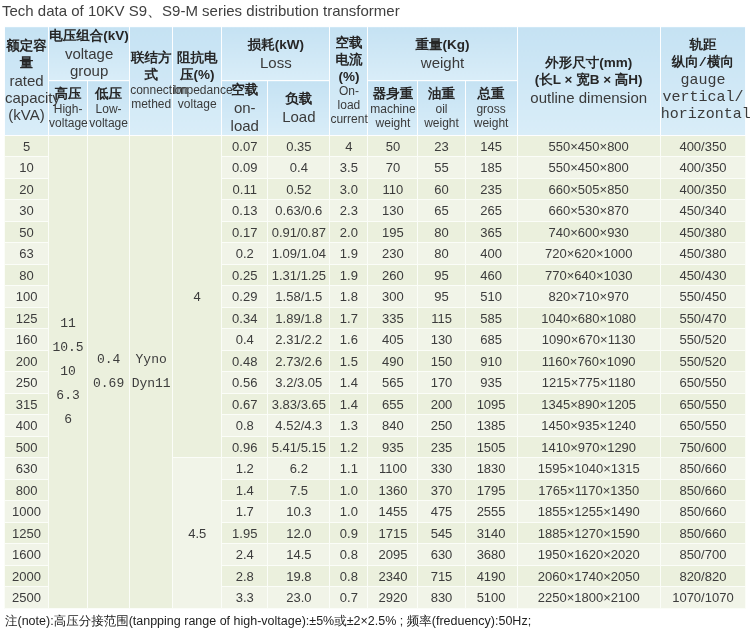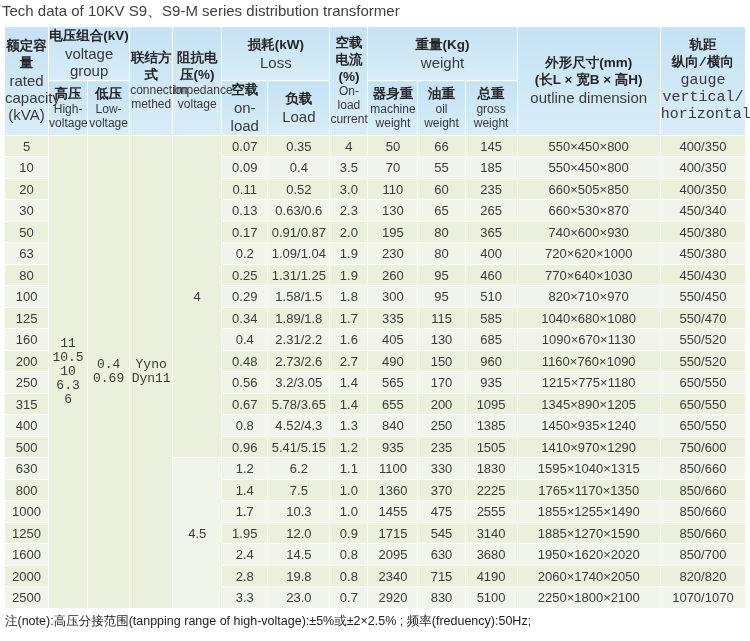--- a/index.html
+++ b/index.html
@@ -16,21 +16,21 @@
   .zh{font-size:13.5px;font-weight:bold;color:#262626;line-height:1.25;}
   .en{font-size:15px;color:#3a3a3a;line-height:1.15;}
   .en-s{font-size:12px;color:#3a3a3a;line-height:1.15;}
   td{border:1px solid #fbfdf8;text-align:center;vertical-align:middle;
      font-size:13px;color:#3c3c3c;padding:0;overflow:hidden;}
   tbody tr{height:21.5px;}
   tbody tr:nth-child(odd) td{background:#ebf0dd;}
   tbody tr:nth-child(even) td{background:#f1f4e8;}
   tbody td.merged{background:#eef2e1;}
   .pre{white-space:pre-line;font-family:Liberation Mono, monospace;}
-  td.merged.pre{line-height:14px;}
+  td.merged.pre{line-height:24px;}
   .note{font-size:12.5px;color:#222222;padding:4px 7px 0 5px;white-space:nowrap;}
 </style>
 </head>
 <body>
 
 <div class="page">
   <div class="title-en">Tech data of 10KV S9、S9-M series distribution transformer</div>
 
   <table>
     <colgroup>
@@ -132,21 +132,21 @@
 6</td>
           <td class="merged pre" rowspan="22">0.4
 0.69</td>
           <td class="merged pre" rowspan="22">Yyno
 Dyn11</td>
           <td class="merged" rowspan="15">4</td>
           <td>0.07</td>
           <td>0.35</td>
           <td>4</td>
           <td>50</td>
-          <td>66</td>
+          <td>23</td>
           <td>145</td>
           <td>550×450×800</td>
           <td>400/350</td>
         </tr>
         <tr>
           <td>10</td>
           <td>0.09</td>
           <td>0.4</td>
           <td>3.5</td>
           <td>70</td>
@@ -240,42 +240,42 @@
           <td>405</td>
           <td>130</td>
           <td>685</td>
           <td>1090×670×1130</td>
           <td>550/520</td>
         </tr>
         <tr>
           <td>200</td>
           <td>0.48</td>
           <td>2.73/2.6</td>
-          <td>2.7</td>
+          <td>1.5</td>
           <td>490</td>
           <td>150</td>
-          <td>960</td>
+          <td>910</td>
           <td>1160×760×1090</td>
           <td>550/520</td>
         </tr>
         <tr>
           <td>250</td>
           <td>0.56</td>
           <td>3.2/3.05</td>
           <td>1.4</td>
           <td>565</td>
           <td>170</td>
           <td>935</td>
           <td>1215×775×1180</td>
           <td>650/550</td>
         </tr>
         <tr>
           <td>315</td>
           <td>0.67</td>
-          <td>5.78/3.65</td>
+          <td>3.83/3.65</td>
           <td>1.4</td>
           <td>655</td>
           <td>200</td>
           <td>1095</td>
           <td>1345×890×1205</td>
           <td>650/550</td>
         </tr>
         <tr>
           <td>400</td>
           <td>0.8</td>
@@ -310,21 +310,21 @@
           <td>1595×1040×1315</td>
           <td>850/660</td>
         </tr>
         <tr>
           <td>800</td>
           <td>1.4</td>
           <td>7.5</td>
           <td>1.0</td>
           <td>1360</td>
           <td>370</td>
-          <td>2225</td>
+          <td>1795</td>
           <td>1765×1170×1350</td>
           <td>850/660</td>
         </tr>
         <tr>
           <td>1000</td>
           <td>1.7</td>
           <td>10.3</td>
           <td>1.0</td>
           <td>1455</td>
           <td>475</td>

